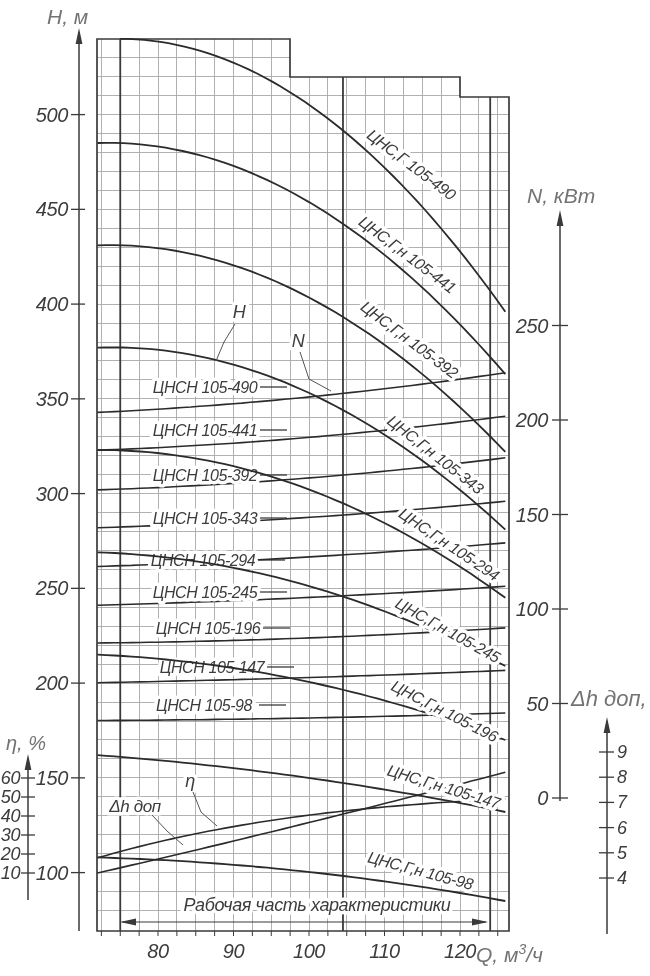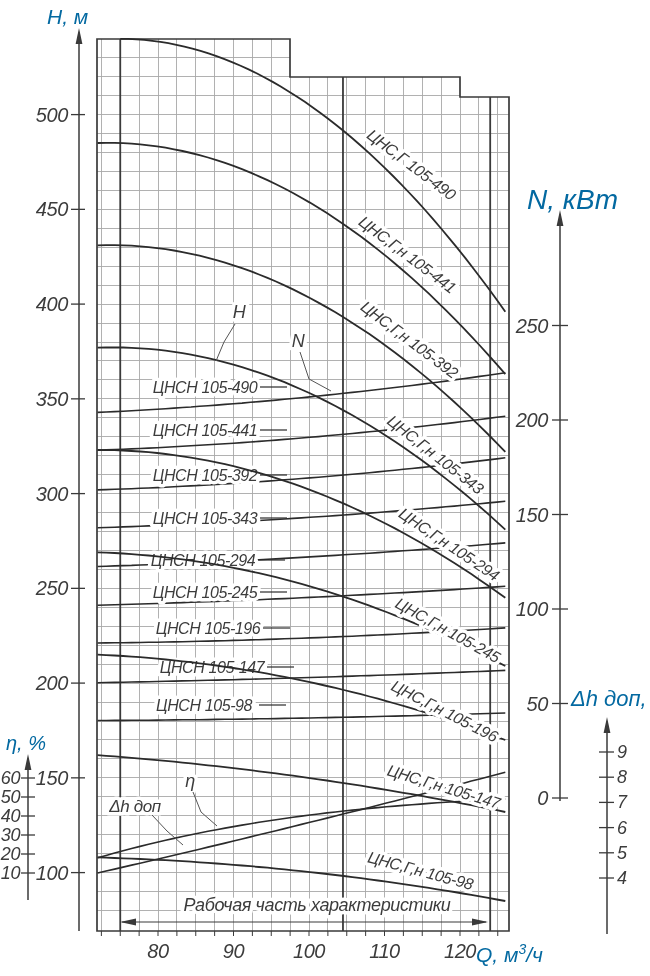--- a/index.html
+++ b/index.html
@@ -1,21 +1,21 @@
 <!DOCTYPE html>
 <html><head>
 <meta charset="utf-8">
 <style>
   html,body{margin:0;padding:0;background:#fff;}
   #stage{position:relative;width:650px;height:976px;background:#fff;overflow:hidden;
          font-family:"Liberation Sans",sans-serif;}
   svg{position:absolute;left:0;top:0;}
-  .axis-title{position:absolute;font-style:italic;color:#0369a1;white-space:nowrap;}
+  .axis-title{position:absolute;font-style:italic;color:#737373;white-space:nowrap;}
   #h-title{left:47px;top:5px;font-size:21px;}
-  #n-title{left:527px;top:184px;font-size:28px;}
+  #n-title{left:527px;top:184px;font-size:21px;}
   #eta-title{left:6px;top:732px;font-size:20px;}
   #dh-title{left:571px;top:686px;font-size:22px;}
   #q-title{left:476px;top:941px;font-size:21px;}
   #q-title sup{font-size:14px;}
 </style>
 </head>
 <body>
 
 <div id="stage">
   <svg id="chart" width="650" height="976" viewBox="0 0 650 976">

